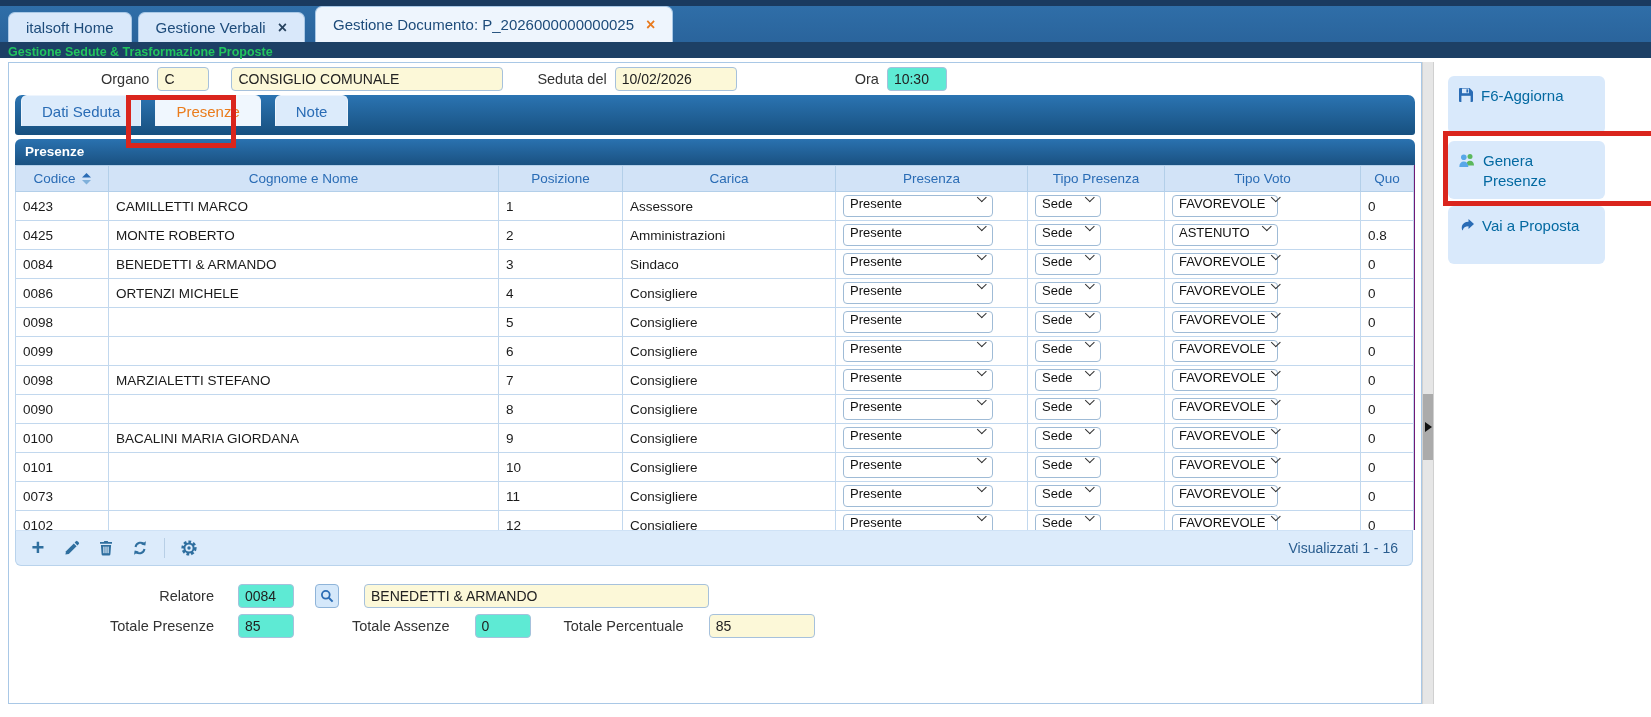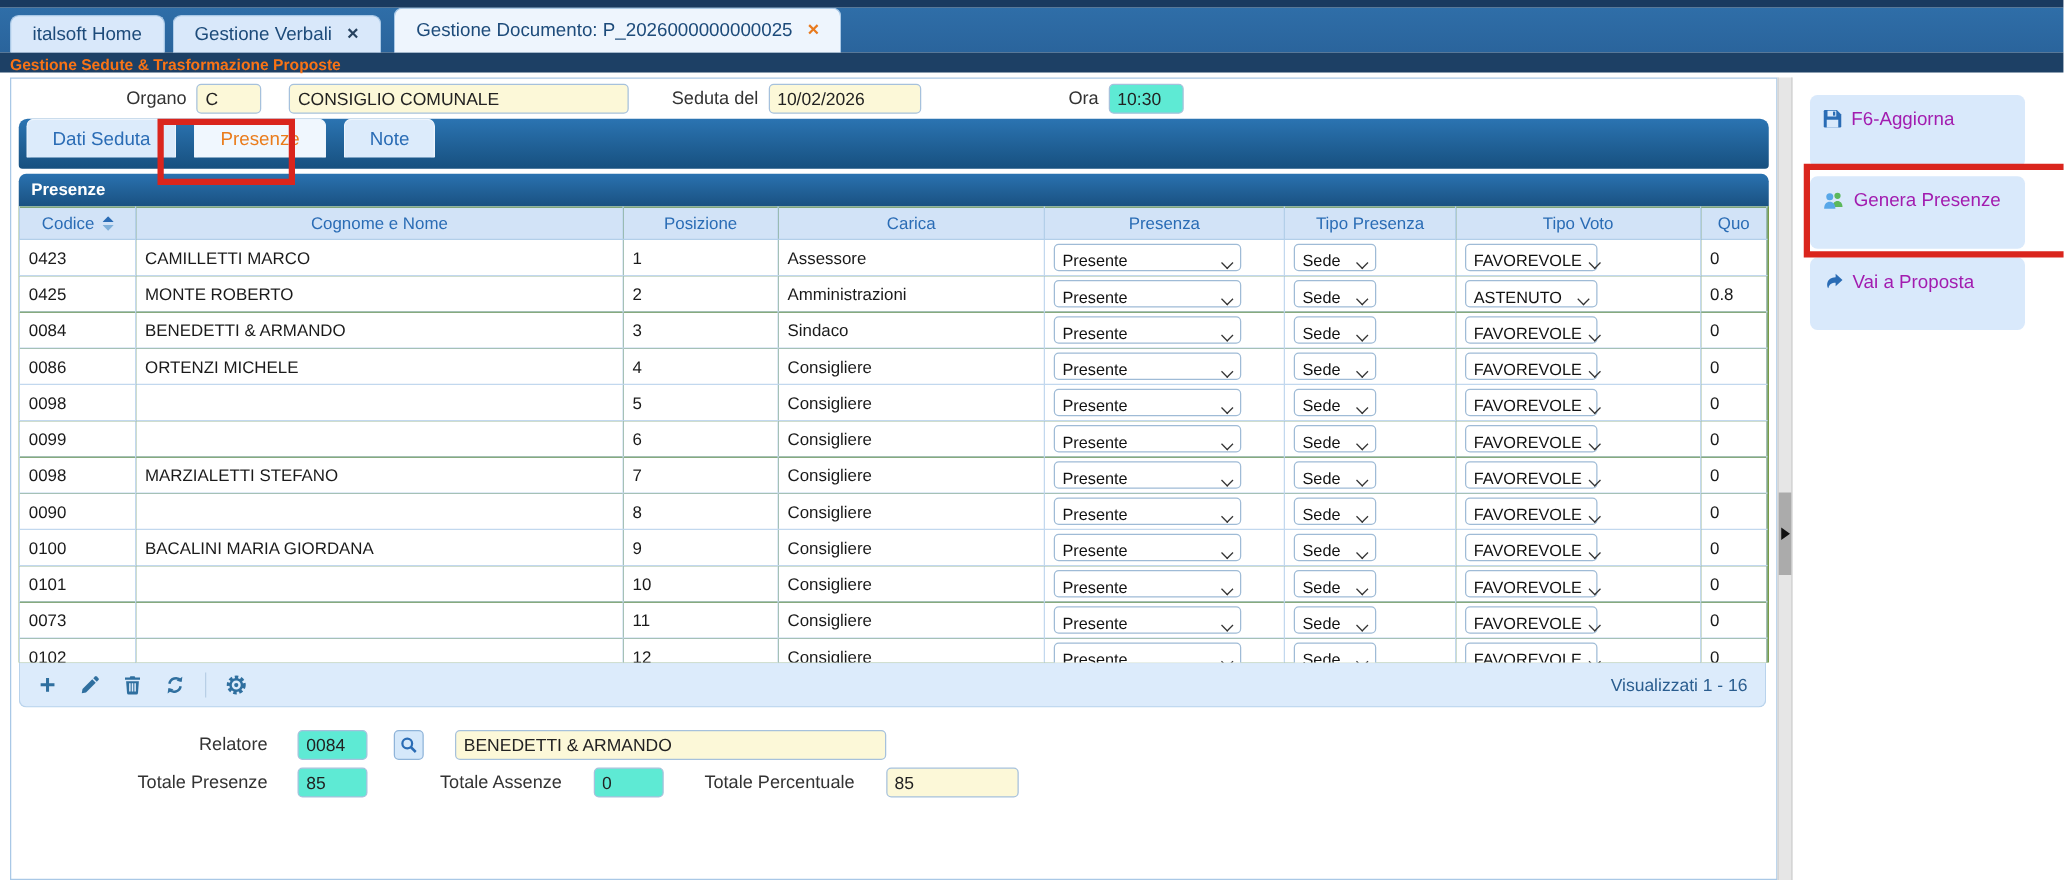--- a/index.html
+++ b/index.html
@@ -12,21 +12,21 @@
     border-top:6px solid #1a3a5f; display:flex; align-items:flex-end; padding-left:8px; }
   .wintab { height:30px; display:flex; align-items:center; gap:12px;
     background:#d9e8fa; border:1px solid #a9c8e6; border-bottom:none;
     border-radius:7px 7px 0 0; padding:0 17px; font-size:15px; color:#1d4b7a;
     margin-right:6px; white-space:nowrap; }
   .wintab.active { height:36px; background:#eef5fd; margin-left:4px; }
   .winx { font-weight:bold; font-size:16px; color:#27425f; line-height:1; }
   .winx.orange { color:#e87a1e; }
 
   
-  .crumbbar { height:16px; background:#1d4065; color:#f97316; font-size:12.5px; font-weight:bold;
+  .crumbbar { height:16px; background:#1d4065; color:#22c55e; font-size:12.5px; font-weight:bold;
     line-height:20px; padding-left:8px; }
 
   
   .panel { position:absolute; left:8px; top:62px; width:1414px; height:642px;
     border:1px solid #a9c8e6; background:#fff; }
 
   .topform { height:32px; display:flex; align-items:center; padding-left:92px;
     font-size:14.5px; color:#333; }
   .lbl { white-space:nowrap; }
   .inp { height:24px; border:1px solid #a6c1dc; border-radius:4px; background:#5eead4;
@@ -38,30 +38,30 @@
     border-radius:7px 7px 3px 3px; display:flex; align-items:flex-start; padding-left:6px; }
   .stab { height:31px; line-height:31px; background:#dcebfb; border:1px solid #eef5fd;
     border-bottom:none; border-radius:6px 6px 0 0; padding:0 20px; font-size:15px;
     color:#2a6cb5; margin-right:14px; white-space:nowrap; }
   .stab.active { background:#f0f7fe; color:#ea7c1c; }
 
   .sechead { margin-top:4px; height:26px; background:linear-gradient(180deg,#2a72b0,#1a5181);
     border-radius:6px 6px 0 0; color:#fff; font-size:13.5px; font-weight:bold;
     line-height:26px; padding-left:10px; }
 
-  .gridclip { height:365px; overflow:hidden; background:#4d7c0f; }
+  .gridclip { height:365px; overflow:hidden; background:#701a75; }
   table.grid { border-collapse:collapse; table-layout:fixed; width:1398px; }
   .grid th { background:#d2e3f7; color:#2a6cb5; font-weight:normal; font-size:13.5px;
     height:26px; border:1px solid #b3cfe9; text-align:center; overflow:hidden; white-space:nowrap; }
   .grid td { height:29px; border:1px solid #c2d8ee; font-size:13.5px; color:#1a1a1a;
     padding:0 7px; white-space:nowrap; overflow:hidden; background:#fff; }
   .thflex { display:inline-flex; align-items:center; gap:6px; }
   .sorticon { display:inline-block; }
 
-  .sel { display:inline-flex; align-items:flex-end; justify-content:space-between;
+  .sel { display:inline-flex; align-items:flex-start; justify-content:space-between;
     height:22px; border:1px solid #9fbbd6; border-radius:4px; background:#fff;
     padding:0 6px; font-size:13px; color:#111; }
   .sel .chev { width:7px; height:7px; border-left:1.6px solid #333; border-bottom:1.6px solid #333;
     transform:rotate(-45deg) translate(1px,-2px); margin-left:8px; flex:none; }
   .w150{width:150px;} .w66{width:66px;} .w106{width:106px;}
 
   .gridfoot { height:36px; width:1398px; background:#dcebfb; border:1px solid #b9d3ec;
     border-top:1px solid #cfe2f6; border-radius:0 0 6px 6px; display:flex;
     align-items:center; padding:0 12px; gap:14px; }
   .ticon { display:flex; align-items:center; justify-content:center; width:20px; height:20px; cursor:pointer; }
@@ -83,21 +83,21 @@
   .splitter { position:absolute; left:1422px; top:62px; width:12px; height:642px;
     background:#e6e6e6; border-left:1px solid #d0d0d0; border-right:1px solid #d0d0d0; }
   .splitthumb { position:absolute; left:0; top:332px; width:10px; height:66px;
     background:#ababab; display:flex; align-items:center; justify-content:center; cursor:pointer; }
   .splitarrow { width:0; height:0; border-left:7px solid #111; border-top:5px solid transparent;
     border-bottom:5px solid transparent; }
 
   
   .sidebar { position:absolute; left:1436px; top:62px; width:215px; height:642px;
     background:#fff; padding:14px 0 0 12px; }
-  .sidebtn { width:172px; background:#d9e9fb; border-radius:6px; color:#a21caf;
+  .sidebtn { width:157px; background:#d9e9fb; border-radius:6px; color:#0369a1;
     font-size:15px; padding:10px 10px; margin-bottom:7px; display:flex;
     align-items:flex-start; gap:7px; cursor:pointer; }
   .sidebtn .icn { flex:none; margin-top:1px; }
   .h58{height:58px;} .h64{height:64px;}
   .sidebtn.center span.btext { text-align:center; }
   .btext { flex:1; line-height:1.3; }
 
   
   .redbox { position:absolute; border:5px solid #da251d; pointer-events:none; z-index:50; }
   .redbox.tabbox { left:126px; top:95px; width:110px; height:53px; }

